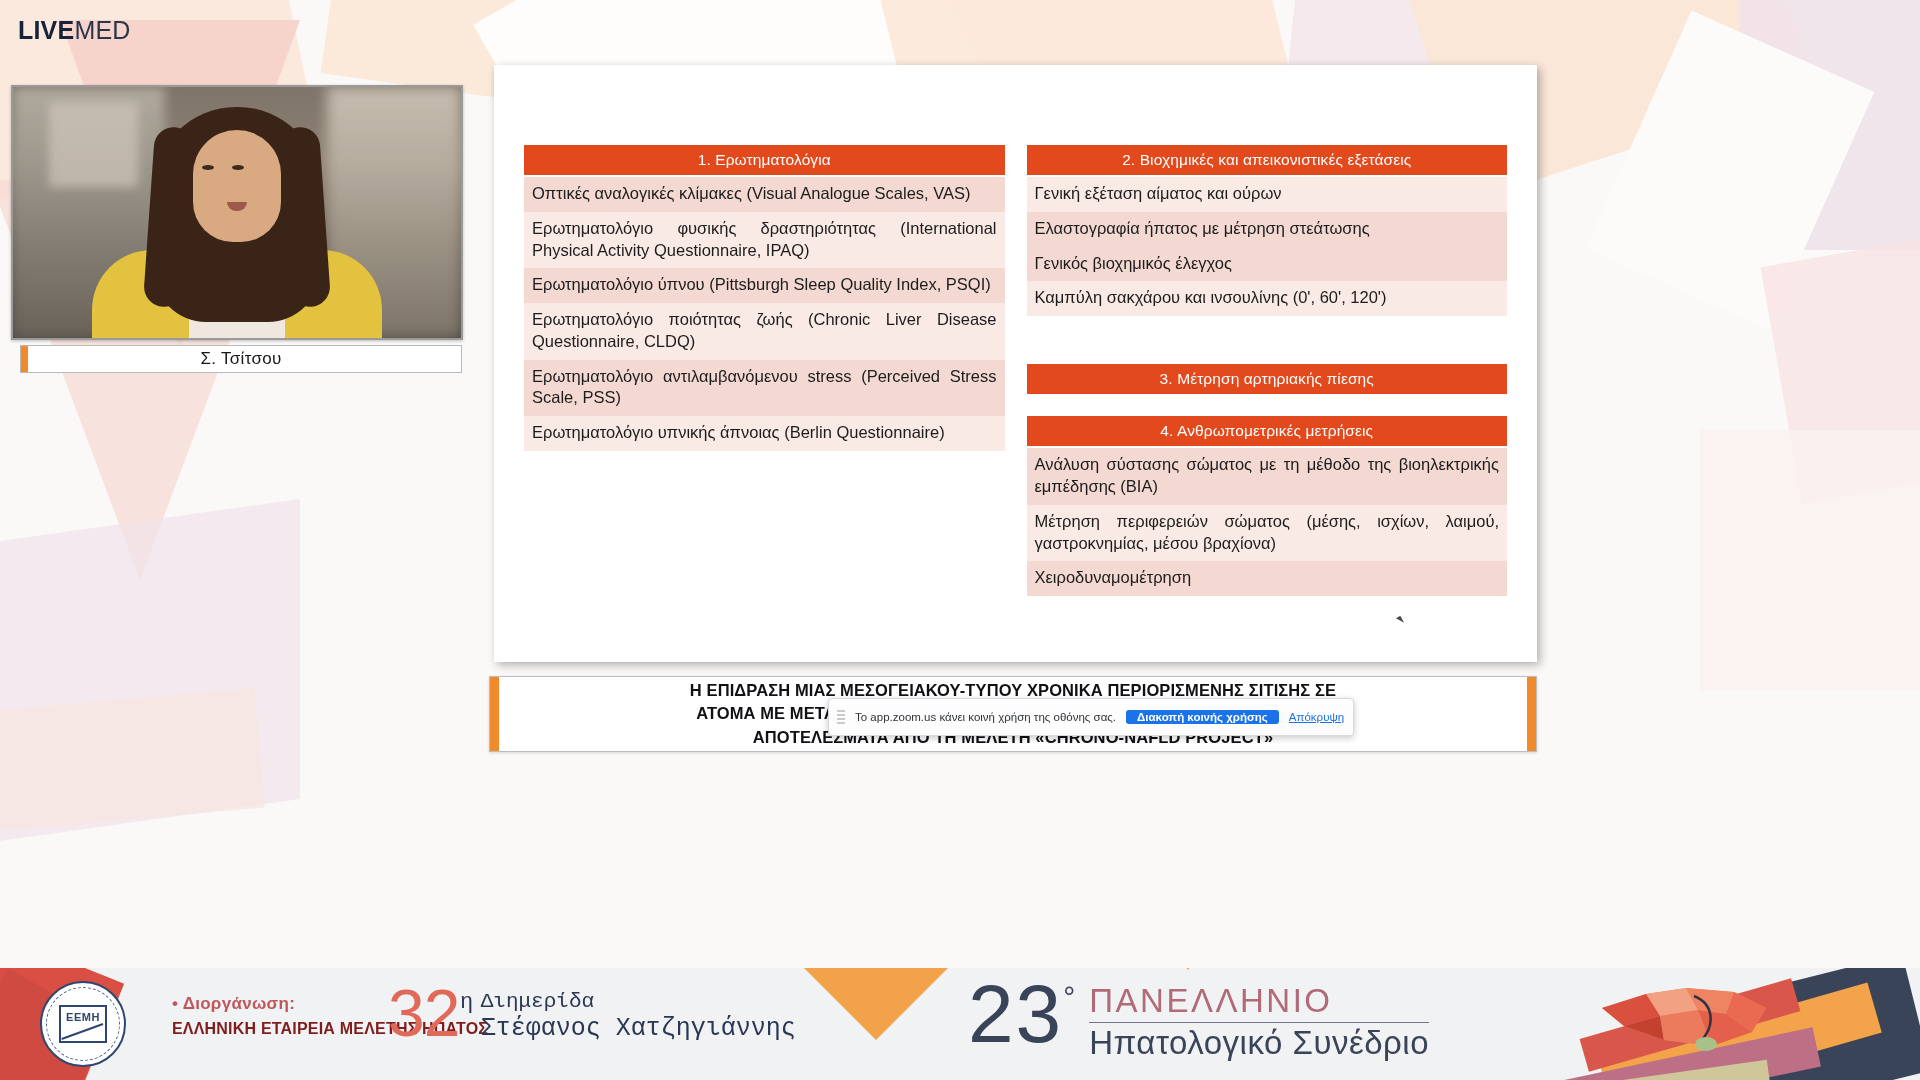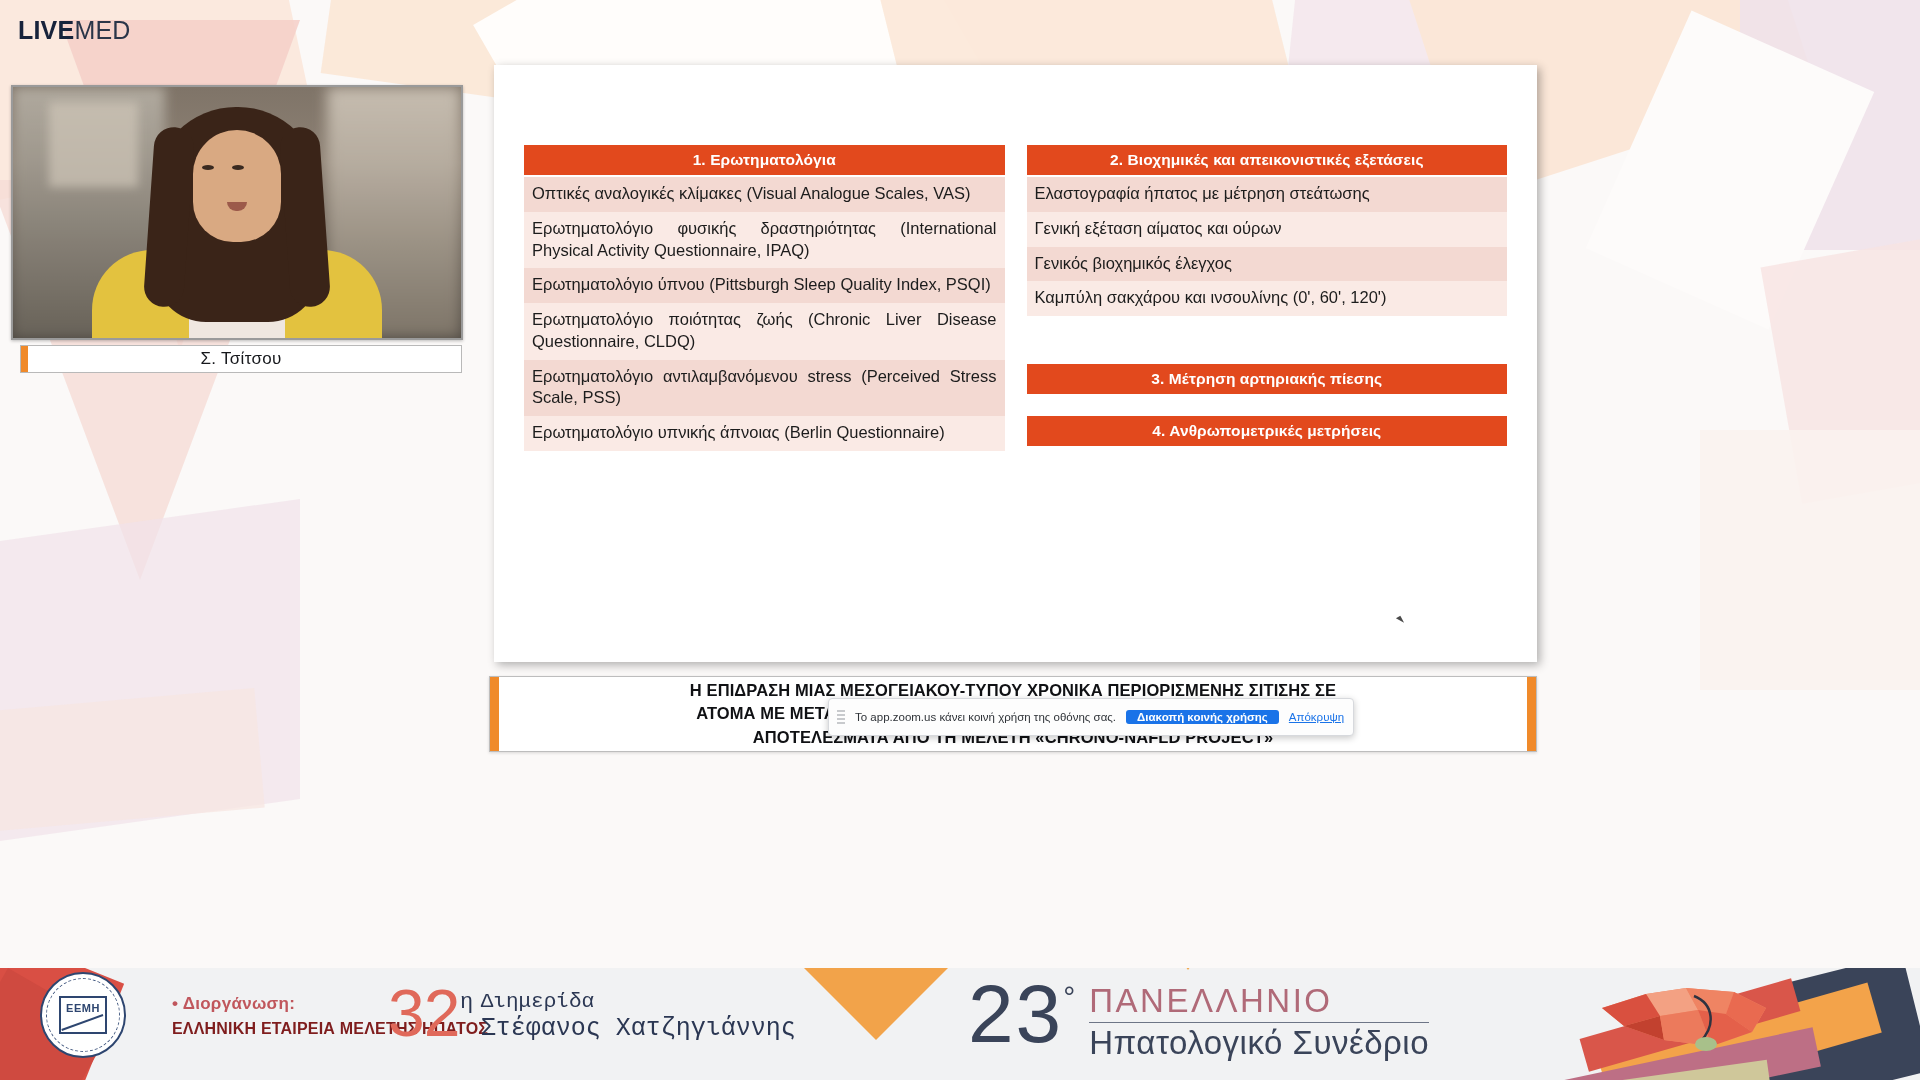--- a/index.html
+++ b/index.html
@@ -203,21 +203,21 @@
     position: absolute; left: 0; top: 0; right: 0; bottom: 0;
     padding: 80px 30px 0 30px;
     display: flex; gap: 22px;
   }
   .col { flex: 1; min-width: 0; }
   .col-right { display: flex; flex-direction: column; }
 
   .sec-head {
     background: #e2491d;
     color: #ffffff;
-    font-weight: 700;
+    font-weight: 400;
     font-size: 15.5px;
     text-align: center;
     padding: 6px 4px 7px;
     letter-spacing: .1px;
     line-height: 1.1;
   }
   .tbl { margin-top: 2px; }
   .row {
     font-size: 16.5px;
     color: #1c1c1c;
@@ -324,21 +324,21 @@
   }
   .f-orange-tri2 {
     position: absolute; left: 1150px; top: -50px;
     width: 0; height: 0;
     border-left: 38px solid transparent;
     border-right: 38px solid transparent;
     border-top: 52px solid #f3a950;
   }
 
   .f-logo {
-    position: absolute; left: 40px; top: 4px;
+    position: absolute; left: 40px; top: 13px;
     width: 86px; height: 86px; border-radius: 50%;
     background: #ffffff;
     border: 2px solid #2e4670;
     display: flex; align-items: center; justify-content: center;
   }
   .f-logo-ring {
     position: absolute; inset: 4px; border-radius: 50%;
     border: 1px dashed #4a5f85;
   }
   .f-logo-inner {
@@ -496,33 +496,38 @@
           <div class="row light">Ερωτηματολόγιο ποιότητας ζωής (Chronic Liver Disease Questionnaire, CLDQ)</div>
           <div class="row dark">Ερωτηματολόγιο αντιλαμβανόμενου stress (Perceived Stress Scale, PSS)</div>
           <div class="row light">Ερωτηματολόγιο υπνικής άπνοιας (Berlin Questionnaire)</div>
         </div>
       </div>
 
       <div class="col col-right">
 
         <div class="sec-head">2. Βιοχημικές και απεικονιστικές εξετάσεις</div>
         <div class="tbl">
+          <div class="row light single">Γενική εξέταση αίματος και ούρων</div>
           <div class="row dark single">Ελαστογραφία ήπατος με μέτρηση στεάτωσης</div>
-          <div class="row light single">Γενική εξέταση αίματος και ούρων</div>
           <div class="row dark single">Γενικός βιοχημικός έλεγχος</div>
           <div class="row light single">Καμπύλη σακχάρου και ινσουλίνης (0', 60', 120')</div>
         </div>
 
         <div class="gap-lg"></div>
 
         <div class="sec-head">3. Μέτρηση αρτηριακής πίεσης</div>
 
         <div class="gap-md"></div>
 
         <div class="sec-head">4. Ανθρωπομετρικές μετρήσεις</div>
+        <div class="tbl">
+          <div class="row dark">Ανάλυση σύστασης σώματος με τη μέθοδο της βιοηλεκτρικής εμπέδησης (BIA)</div>
+          <div class="row light">Μέτρηση περιφερειών σώματος (μέσης, ισχίων, λαιμού, γαστροκνημίας, μέσου βραχίονα)</div>
+          <div class="row dark single">Χειροδυναμομέτρηση</div>
+        </div>
       </div>
 
     </div>
   </div>
 
   <div class="zoombar">
     <span class="zb-grip">
         <i></i>
         <i></i>
         <i></i>

